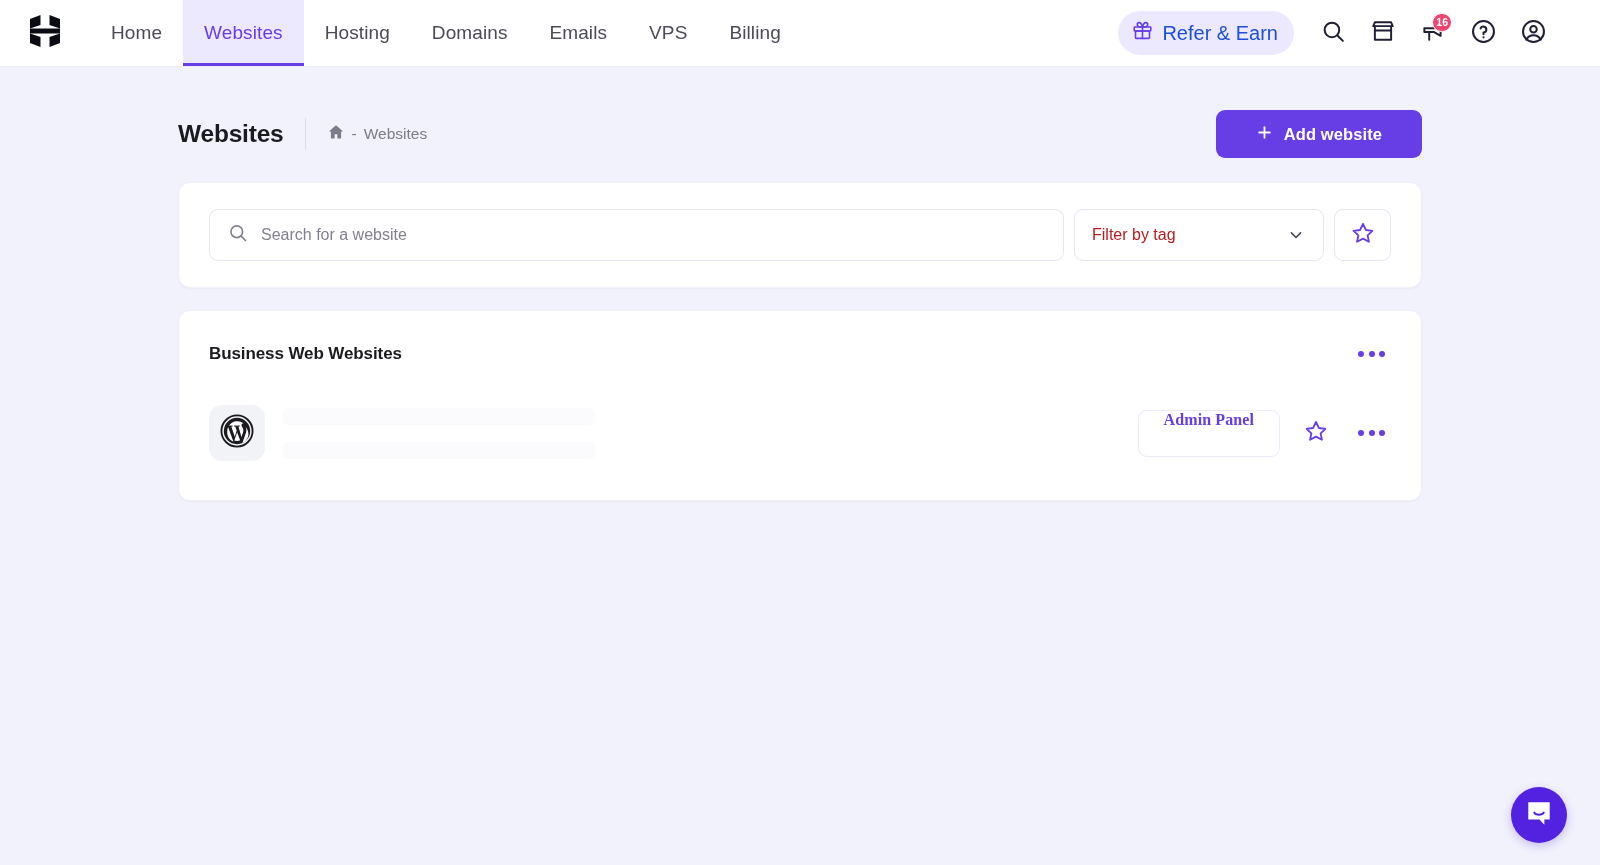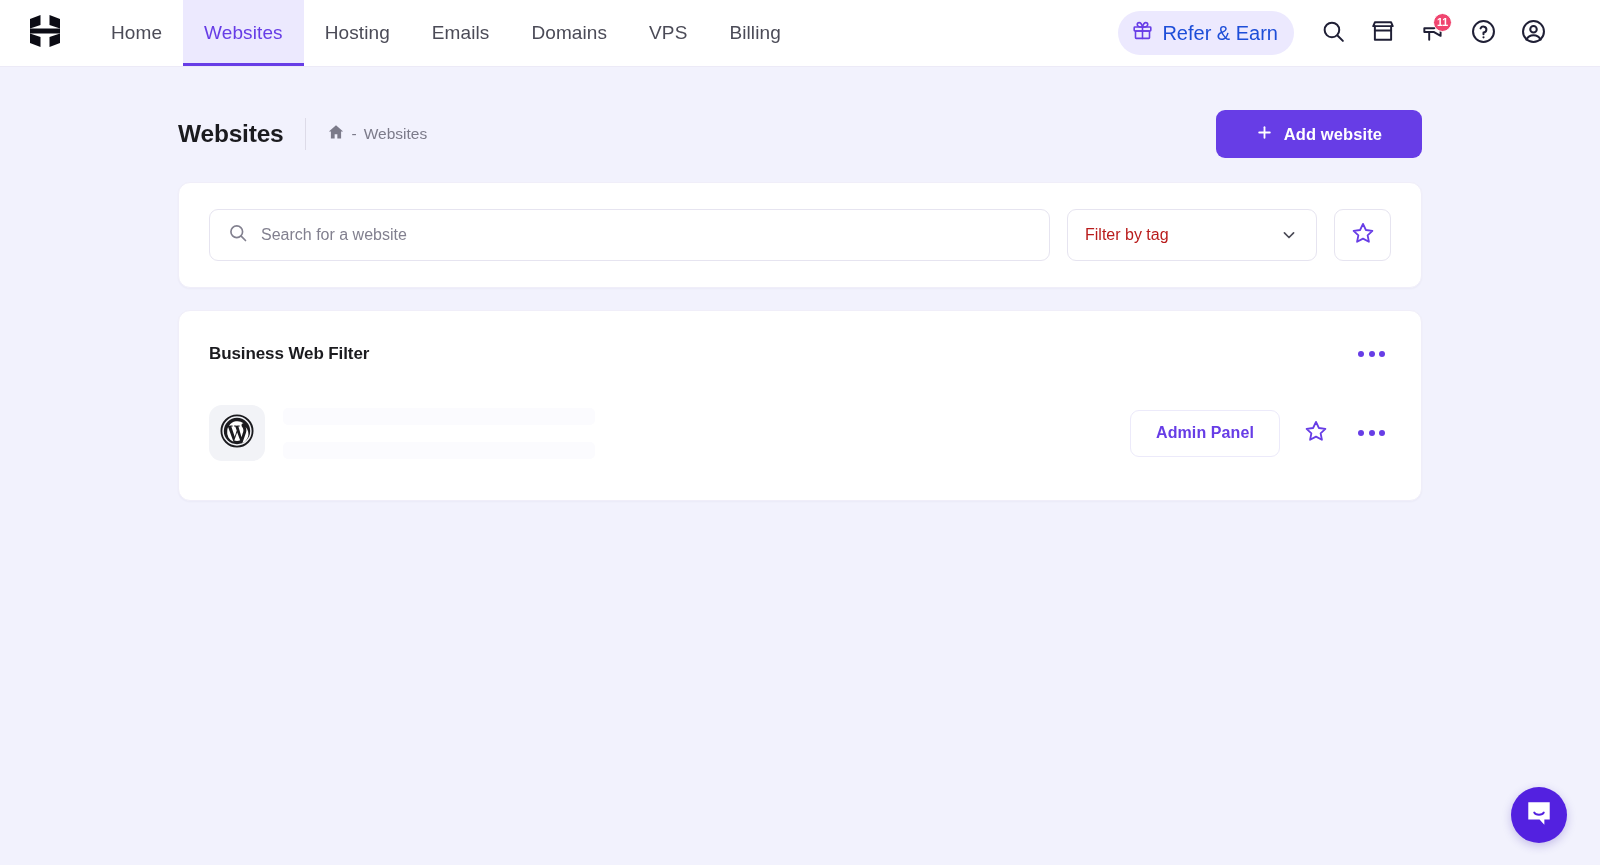--- a/index.html
+++ b/index.html
@@ -177,21 +177,21 @@
     background: #ffffff;
     border-radius: 12px;
     border: 1px solid #f0eef9;
     box-shadow: 0 1px 2px rgba(30,20,80,0.035);
   }
 
   .filter-card {
     margin-top: 19px;
     padding: 26px 30px;
     display: flex;
-    gap: 17px;
+    gap: 10px;
   }
 
   .search-box {
     flex: 1;
     height: 52px;
     border: 1px solid #e6e4f0;
     border-radius: 9px;
     display: flex;
     align-items: center;
     gap: 13px;
@@ -308,27 +308,26 @@
     align-items: center;
     gap: 18px;
   }
 
   .ghost-btn {
     height: 47px;
     border: 1px solid #eceafa;
     border-radius: 9px;
     background: #fff;
     color: #673de6;
-    font-family: Liberation Sans, sans-serif;
+    font-family: Liberation Serif, serif;
     font-size: 16px;
     font-weight: bold;
     padding: 0 25px;
     cursor: pointer;
     display: flex;
-    align-items: center;
     gap: 12px;
     letter-spacing: 0.1px;
   }
 
   .row-star, .row-dots {
     display: flex;
     align-items: center;
     justify-content: center;
     cursor: pointer;
     padding: 6px;
@@ -376,24 +375,24 @@
     <div class="nav-item">
       <span>Home</span>
     </div>
     <div class="nav-item active">
       <span>Websites</span>
     </div>
     <div class="nav-item">
       <span>Hosting</span>
     </div>
     <div class="nav-item">
+      <span>Domains</span>
+    </div>
+    <div class="nav-item">
       <span>Emails</span>
-    </div>
-    <div class="nav-item">
-      <span>Domains</span>
     </div>
     <div class="nav-item">
       <span>VPS</span>
     </div>
     <div class="nav-item">
       <span>Billing</span>
     </div>
   </div>
 
   <div class="nav-right">
@@ -430,21 +429,21 @@
       </span>
     </div>
 
     <div class="icon-btn">
       <span>
         <svg width="26" height="26" viewBox="0 0 24 24" fill="none" stroke="#1f1f35" stroke-width="1.8" stroke-linecap="round" stroke-linejoin="round">
           <path d="M4 9.5 H13 L19 5.5 V16.5 L13 13 H4 Z"></path>
           <line x1="8.5" y1="13" x2="8.5" y2="20"></line>
         </svg>
       </span>
-      <span class="badge">11</span>
+      <span class="badge">16</span>
     </div>
 
     <div class="icon-btn">
       <span>
         <svg width="27" height="27" viewBox="0 0 24 24" fill="none" stroke="#1f1f35" stroke-width="1.8" stroke-linecap="round" stroke-linejoin="round">
           <circle cx="12" cy="12" r="9.3"></circle>
           <path d="M9.4 9.2 A2.7 2.7 0 1 1 12 13 V14.4"></path>
           <circle cx="12" cy="17.2" r="0.95" fill="#1f1f35" stroke="none"></circle>
         </svg>
       </span>
@@ -516,21 +515,21 @@
           <polygon points="12,2.9 14.9,9 21.4,9.8 16.6,14.3 17.9,20.8 12,17.6 6.1,20.8 7.4,14.3 2.6,9.8 9.1,9"></polygon>
         </svg>
       </span>
     </div>
 
   </div>
 
   <div class="card list-card">
 
     <div class="list-head">
-      <div class="list-title">Business Web Filter</div>
+      <div class="list-title">Business Web Websites</div>
       <div class="dots">
         <span></span>
         <span></span>
         <span></span>
       </div>
     </div>
 
     <div class="site-row">
 
       <div class="site-icon">

